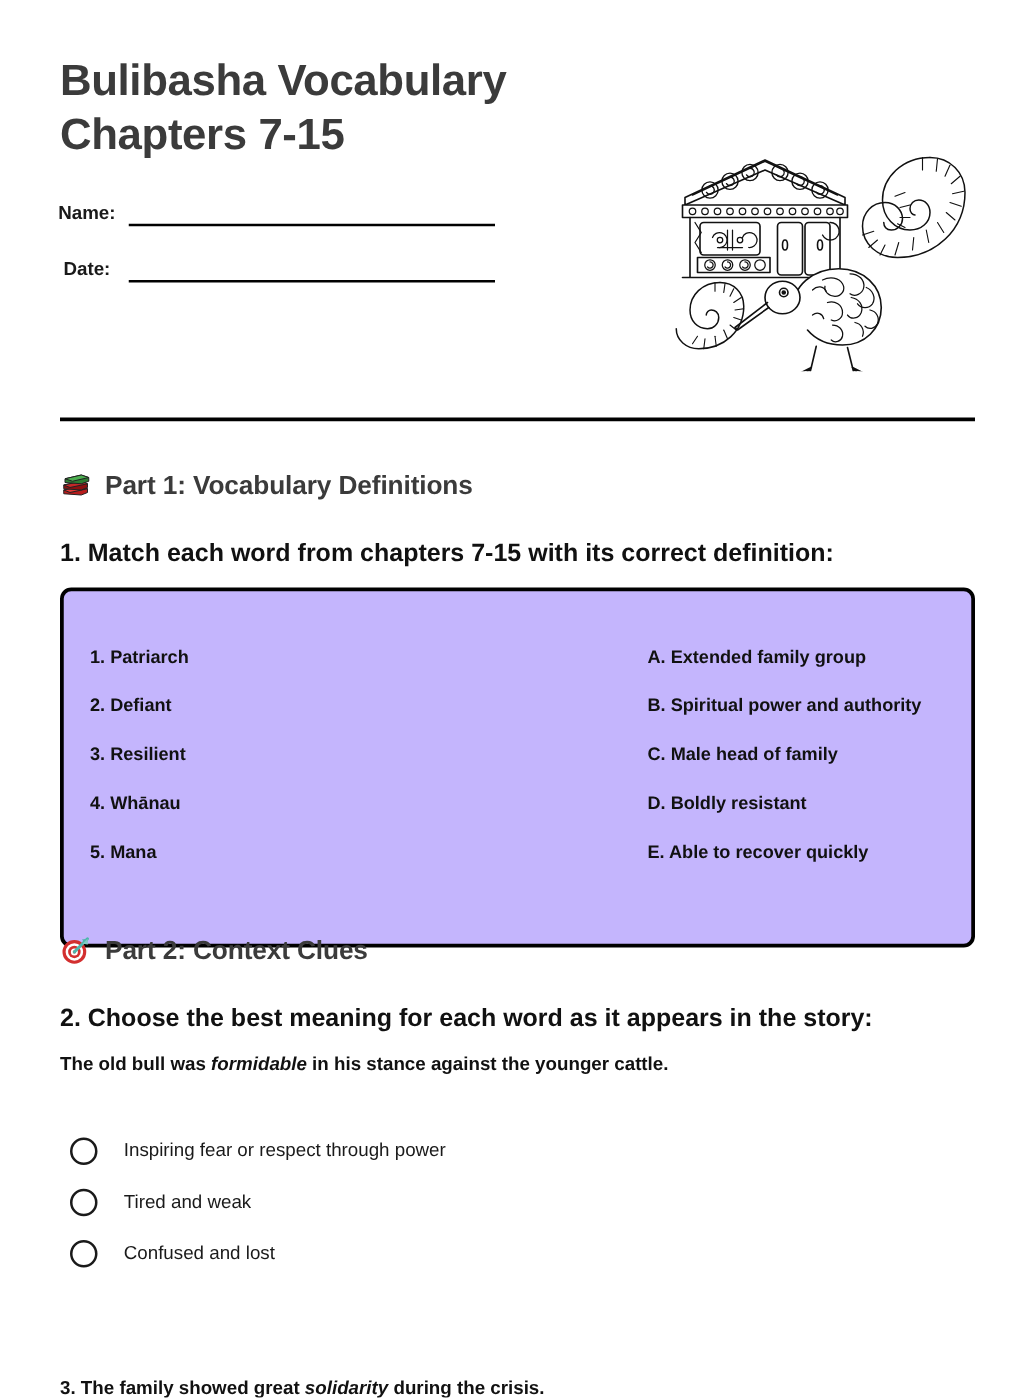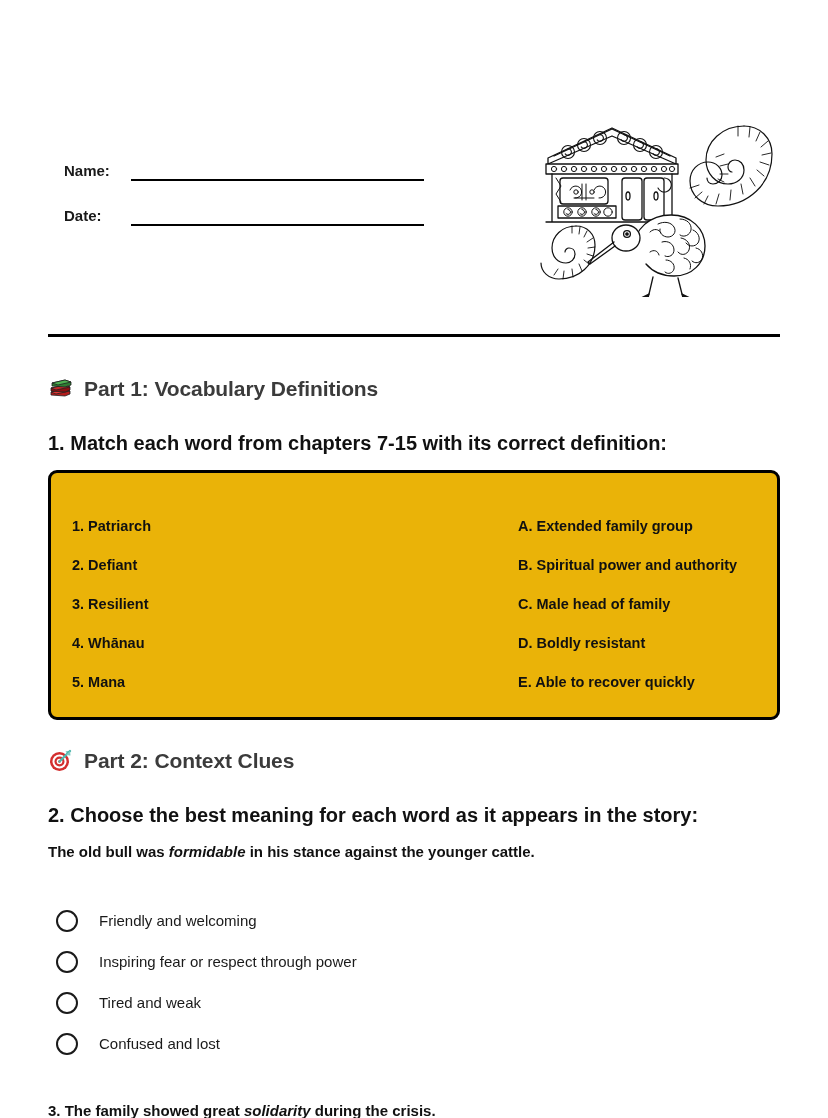--- a/index.html
+++ b/index.html
@@ -36,24 +36,25 @@
     font-weight: bold;
     line-height: 1.22;
     letter-spacing: -0.3px;
     color: #3b3b3b;
     margin: 0;
     white-space: pre-line;
   }
 
   .fieldrow {
     position: absolute;
-    left: 64px;
+    left: 36px;
     display: flex;
     align-items: flex-end;
     width: 360px;
+    text-align: center;
   }
   .fieldrow.name { top: 155px; }
   .fieldrow.date { top: 200px; }
   .field-label {
     font-size: 15px;
     font-weight: bold;
     color: #1a1a1a;
     width: 67px;
     flex: 0 0 67px;
     line-height: 1.4;
@@ -124,25 +125,25 @@
   #q2-sentence { top: 841px; font-size: 15px; }
   #q3-sentence { top: 1100px; font-size: 15px; }
   .prompt em { font-style: italic; margin-top: 12px; }
 
   
   .match-box {
     position: absolute;
     left: 48px;
     top: 470px;
     width: 732px;
-    height: 250px;
+    height: 288px;
     border: 3px solid #000;
     border-radius: 9px;
     box-sizing: border-box;
-    background: #eab308;
+    background: #c4b5fd;
   }
   .match-inner {
     position: relative;
     width: 100%;
     height: 100%;
   }
   .match-col {
     position: absolute;
     top: 34px;
   }
@@ -185,20 +186,24 @@
     color: #1a1a1a;
     line-height: 1.3;
     white-space: nowrap;
   }
 </style>
 </head>
 <body>
 
 <div class="page">
 
+  <div class="header">
+    <h1 class="doc-title">Bulibasha Vocabulary
+Chapters 7-15</h1>
+  </div>
 
   <div class="fieldrow name">
     <span class="field-label">Name:</span>
     <span class="field-line"></span>
   </div>
 
   <div class="fieldrow date">
     <span class="field-label">Date:</span>
     <span class="field-line"></span>
   </div>
@@ -415,24 +420,20 @@
 
   <div class="prompt" id="q2-prompt">2. Choose the best meaning for each word as it appears in the story:</div>
 
   <div class="prompt" id="q2-sentence">
     <span>The old bull was </span><em>formidable</em><span> in his stance against the younger cattle.</span>
   </div>
 
   <div class="options">
     <div class="option">
       <span class="radio"></span>
-      <span class="option-label">Friendly and welcoming</span>
-    </div>
-    <div class="option">
-      <span class="radio"></span>
       <span class="option-label">Inspiring fear or respect through power</span>
     </div>
     <div class="option">
       <span class="radio"></span>
       <span class="option-label">Tired and weak</span>
     </div>
     <div class="option">
       <span class="radio"></span>
       <span class="option-label">Confused and lost</span>
     </div>

